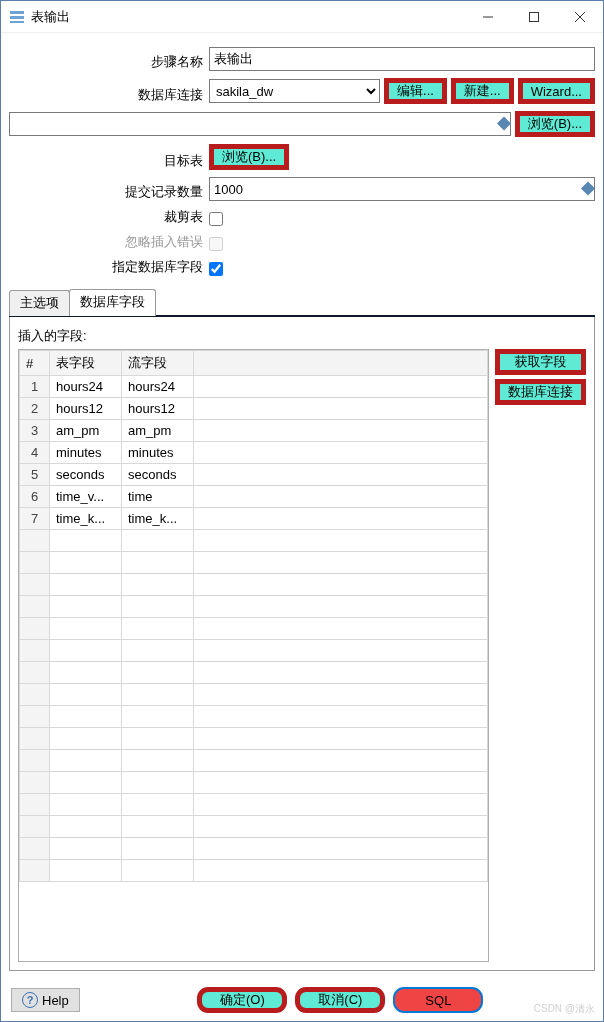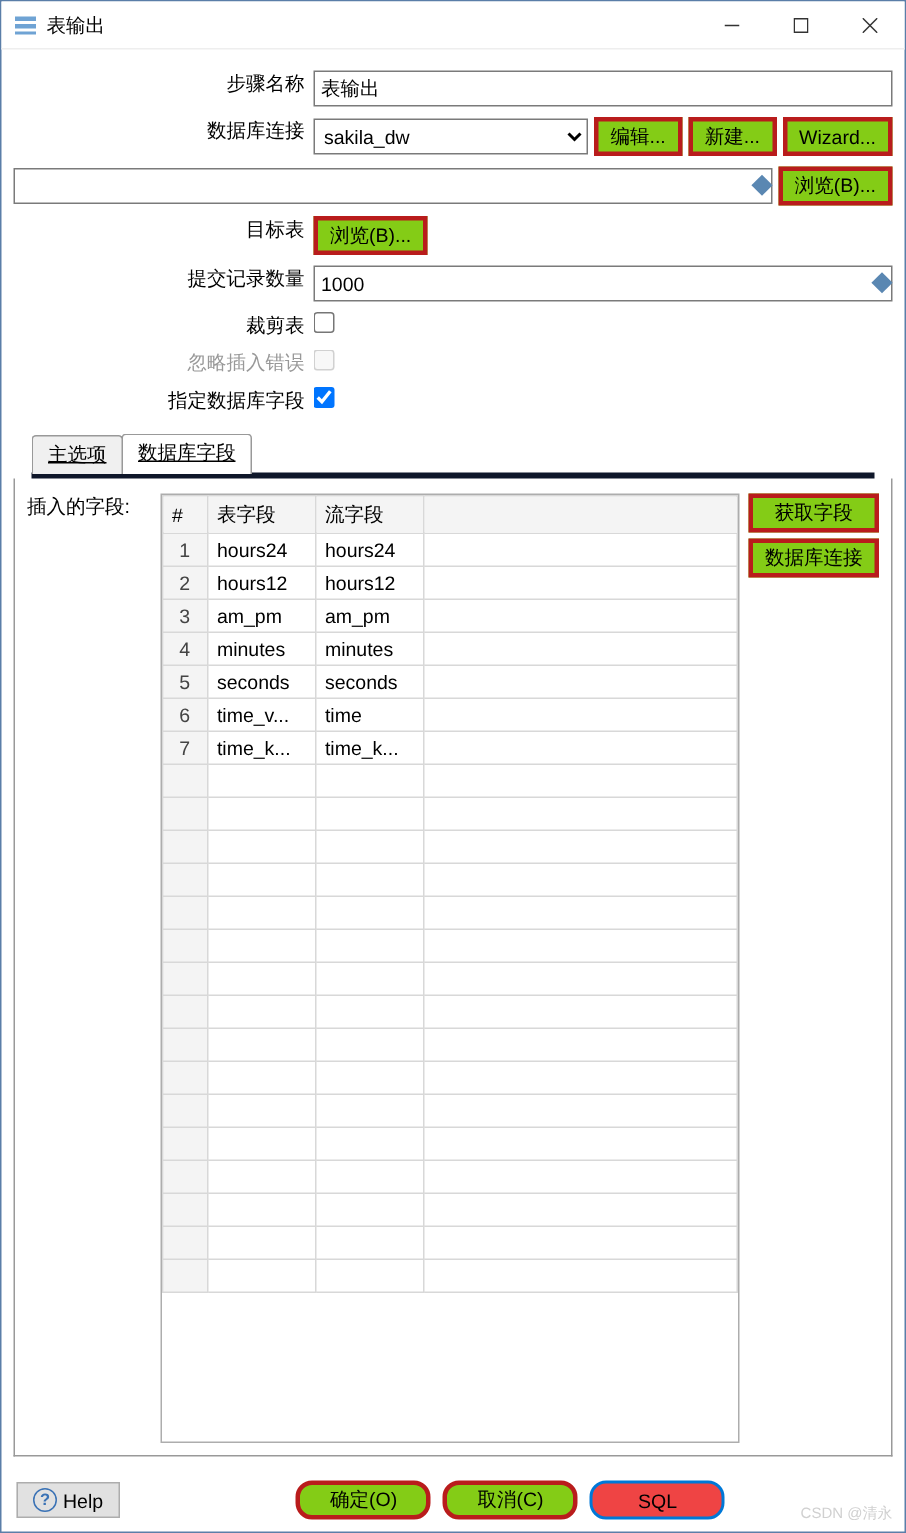--- a/index.html
+++ b/index.html
@@ -5,41 +5,41 @@
 * { box-sizing: border-box; font-family: "Microsoft YaHei", "Segoe UI", Tahoma, sans-serif; font-size: 13px; }
 body { margin: 0; background: #fff; overflow: hidden; }
 .window { width: 604px; height: 1022px; border: 1px solid #5a7ea8; display: flex; flex-direction: column; background: #fff; position: relative; }
 .titlebar { height: 32px; background: #fff; display: flex; align-items: center; padding-left: 8px; border-bottom: 1px solid #eee; }
 .titlebar .app-icon { width: 16px; height: 16px; margin-right: 6px; color: #4a7fb0; }
 .titlebar .title { flex: 1; font-size: 13px; }
 .titlebar .win-btns { display: flex; height: 100%; }
 .titlebar .win-btn { width: 46px; display: flex; align-items: center; justify-content: center; color: #333; }
 
 .form-area { padding: 14px 8px 6px 8px; }
-.form-row { display: flex; align-items: flex-start; margin-bottom: 7px; }
+.form-row { display: flex; align-items: flex-end; margin-bottom: 7px; }
 .form-label { width: 200px; text-align: right; padding-right: 6px; color: #000; }
 .form-label.disabled { color: #999; }
 .form-ctrl { flex: 1; display: flex; align-items: center; gap: 4px; }
 
 input[type=text].ti { height: 24px; border: 1px solid #7a7a7a; padding: 1px 4px; width: 100%; background: #fff; }
 select.ti { height: 24px; border: 1px solid #7a7a7a; padding: 1px 2px; width: 100%; background: #fff; }
-.btn { height: 26px; border: 3px solid #b91c1c; background: #84cc16; padding: 0 8px; cursor: default; white-space: nowrap; display: inline-flex; align-items: center; justify-content: center; }
+.btn { height: 26px; border: 5px solid #b91c1c; background: #5eead4; padding: 0 8px; cursor: default; white-space: nowrap; display: inline-flex; align-items: center; justify-content: center; }
 .btn.focus { border: 2px solid #0078d7; background: #ef4444; }
 
 .diamond { width: 10px; height: 10px; transform: rotate(45deg); background: #5a87b2; display: inline-block; flex-shrink: 0; }
 .diamond-wrap { position: absolute; right: 2px; top: 50%; transform: translateY(-50%); pointer-events: none; }
 .iwrap { position: relative; flex: 1; }
 input[type=checkbox] { width: 14px; height: 14px; margin: 0; }
 
-.tabs { display: flex; margin: 0 20px; border-bottom: 4px solid #0f172a; text-decoration: underline; }
+.tabs { display: flex; margin: 0 8px; border-bottom: 2px solid #0f172a; }
 .tab { padding: 3px 10px 4px 10px; border: 1px solid #999; border-bottom: none; background: #fff; margin-right: -1px; border-radius: 3px 3px 0 0; position: relative; }
 .tab.inactive { background: #f0f0f0; top: 1px; }
 .tab.active { background: #fff; z-index: 1; margin-bottom: -1px; padding-bottom: 5px; }
 
-.tab-content { flex: 1; margin: 0 8px 8px 8px; border: 1px solid #999; border-top: none; padding: 10px 8px 8px 8px; display: flex; flex-direction: row; overflow: hidden; min-height: 0; gap: 20px; }
+.tab-content { flex: 1; margin: 0 8px 8px 8px; border: 1px solid #999; border-top: none; padding: 10px 8px 8px 8px; display: flex; flex-direction: column; overflow: hidden; min-height: 0; }
 .fields-label { margin-bottom: 4px; }
 .grid-area { flex: 1; display: flex; gap: 6px; min-height: 0; }
 .grid-wrap { flex: 1; border: 1px solid #adadad; overflow: auto; min-height: 0; }
 .side-btns { display: flex; flex-direction: column; gap: 4px; }
 table.grid { border-collapse: collapse; width: 100%; table-layout: fixed; }
 table.grid th, table.grid td { border: 1px solid #d8d8d8; padding: 3px 6px; text-align: left; height: 22px; white-space: nowrap; overflow: hidden; text-overflow: ellipsis; }
 table.grid th { background: #f4f4f4; font-weight: normal; position: sticky; top: 0; }
 table.grid td.rn { background: #f4f4f4; text-align: center; color: #444; }
 table.grid col.c-num { width: 30px; }
 table.grid col.c-fld { width: 72px; }

